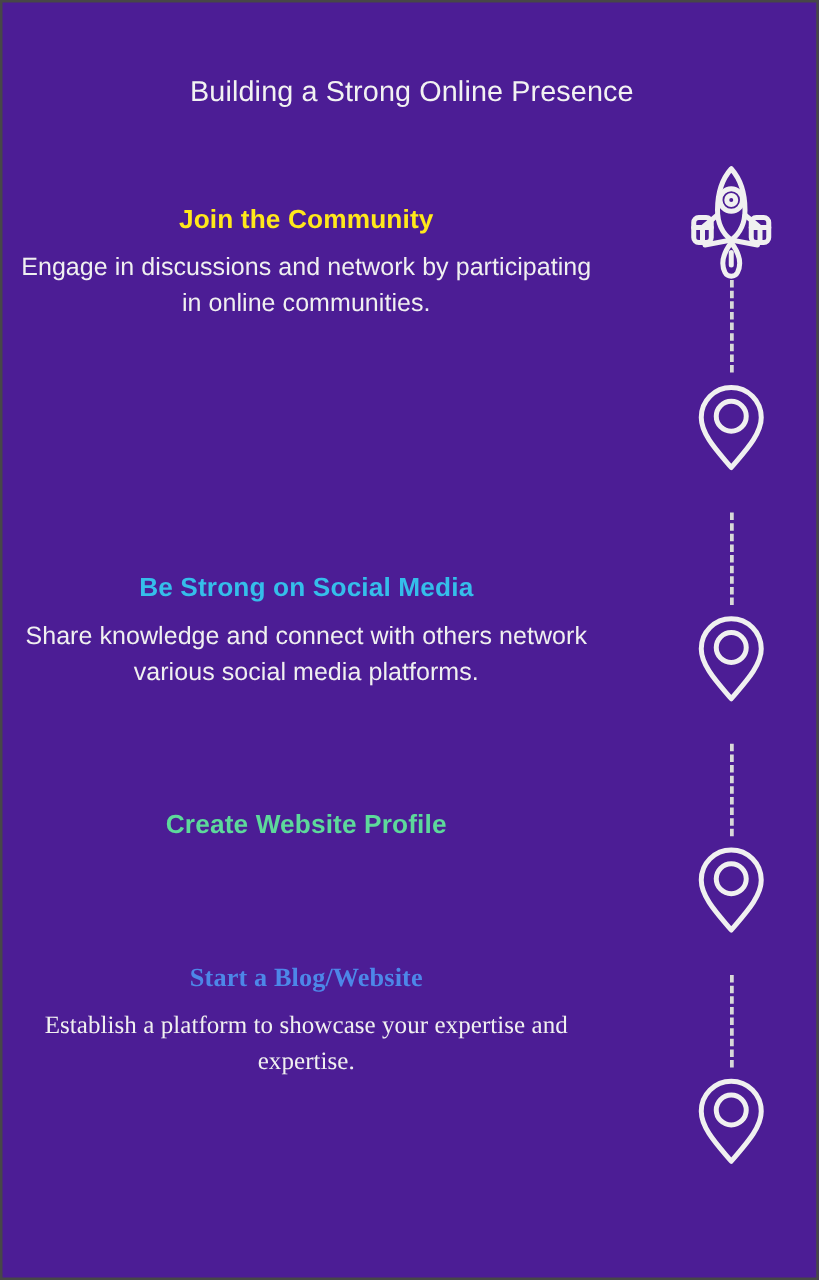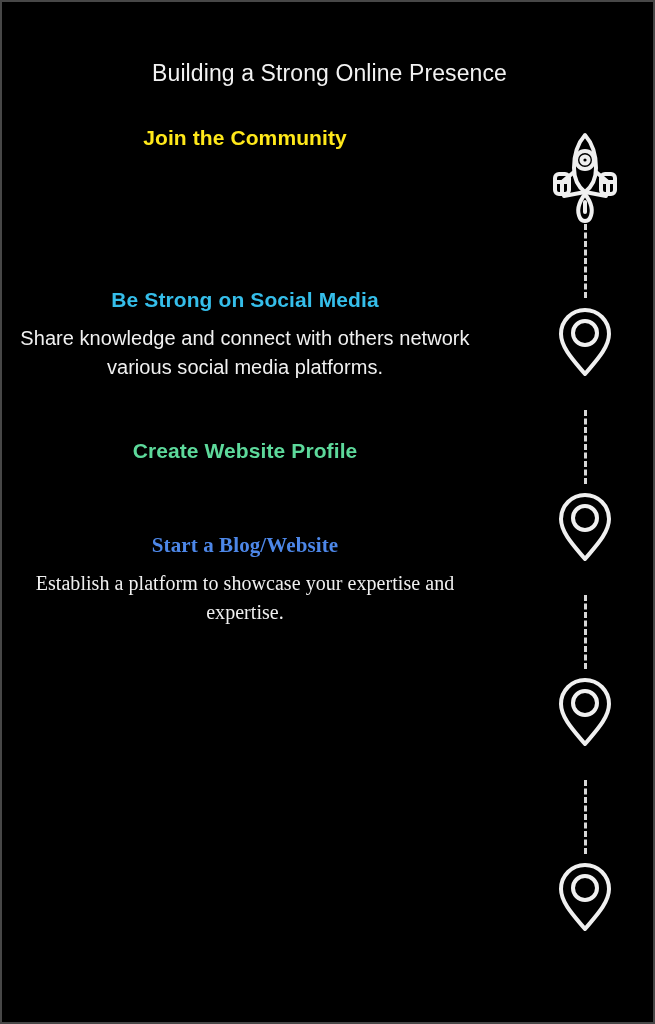--- a/index.html
+++ b/index.html
@@ -11,21 +11,21 @@
     height: 1024px;
     background: #4d4d4d;
     font-family: "Liberation Sans", sans-serif;
     overflow: hidden;
     position: relative;
   }
   .poster {
     position: relative;
     width: 655px;
     height: 1024px;
-    background: #000000;
+    background: #4c1d95;
     box-sizing: border-box;
     border: 2px solid #474747;
     overflow: hidden;
   }
 
   
   .poster-title {
     position: absolute;
     top: 56px;
     left: 0;
@@ -43,20 +43,21 @@
     position: absolute;
     top: 118px;
     left: 0;
     width: 486px;
   }
   .step {
     width: 486px;
     text-align: center;
     box-sizing: border-box;
     padding: 0 14px;
+    margin-top: 38px;
   }
   .step-heading {
     font-size: 21px;
     font-weight: bold;
     line-height: 28px;
     margin: 0 0 10px 0;
     letter-spacing: 0.1px;
   }
   .step-body {
     font-size: 20px;
@@ -107,20 +108,21 @@
 <body>
 
 <div class="poster">
 
   <div class="poster-title">Building a Strong Online Presence</div>
 
   <div class="steps">
 
     <div class="step step-1">
       <div class="step-heading" style="color:#ffe81a">Join the Community</div>
+      <div class="step-body">Engage in discussions and network by participating in online communities.</div>
     </div>
 
     <div class="step step-2">
     </div>
 
     <div class="step step-3">
       <div class="step-heading" style="color:#35beea">Be Strong on Social Media</div>
       <div class="step-body">Share knowledge and connect with others network various social media platforms.</div>
     </div>
 

